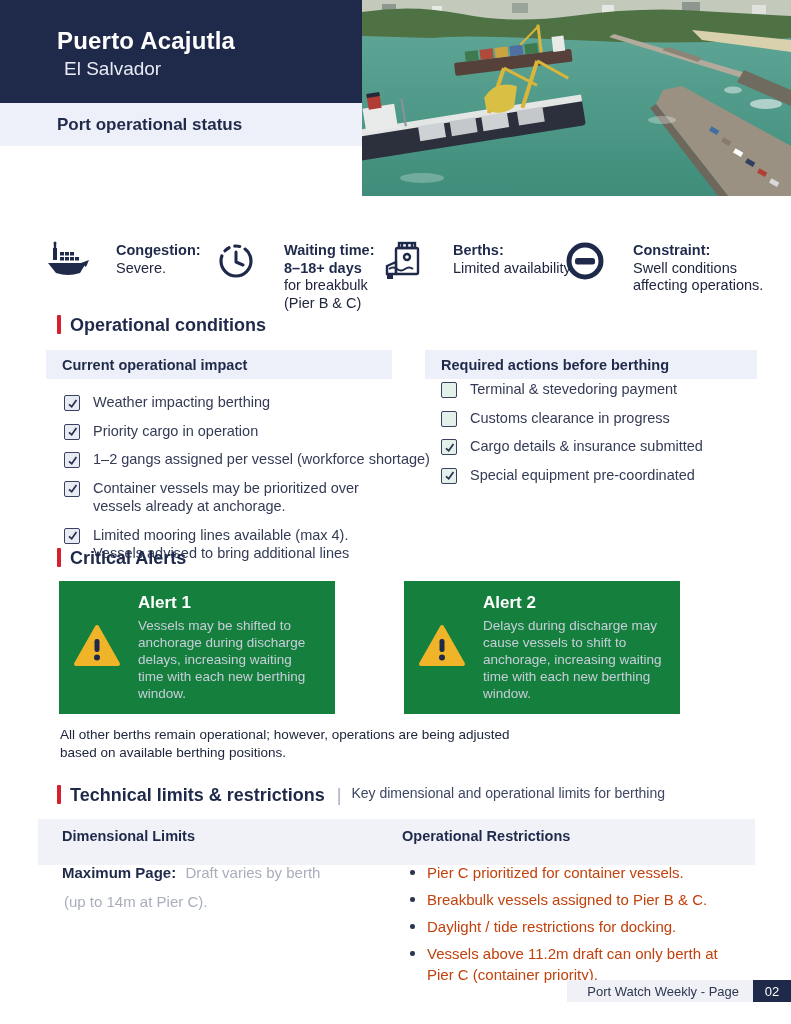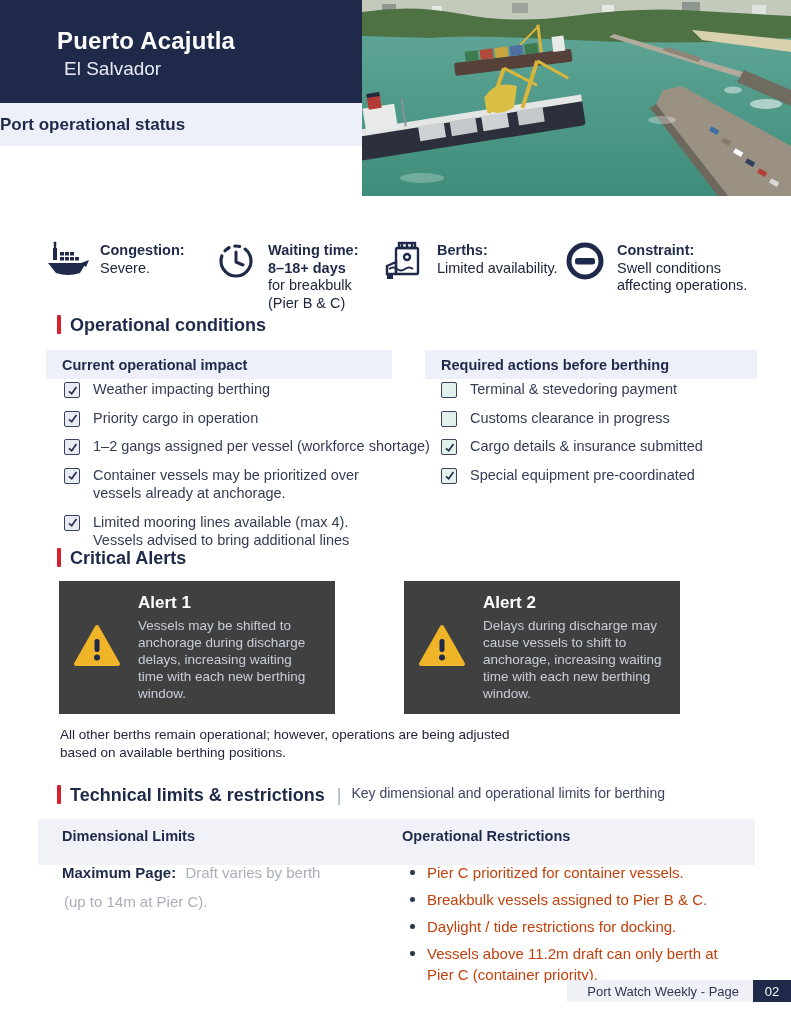--- a/index.html
+++ b/index.html
@@ -5,29 +5,29 @@
   html,body{margin:0;padding:0;background:#ffffff;}
   .page{position:relative;width:791px;height:1024px;background:#fff;overflow:hidden;
         font-family:"Liberation Sans",sans-serif;color:#1F2A4B;}
 
   
   .navy-block{position:absolute;left:0;top:0;width:362px;height:103px;background:#1F2A4B;
               box-sizing:border-box;padding:27px 0 0 57px;}
   .port-name{font-size:24px;font-weight:bold;color:#ffffff;letter-spacing:.2px;margin:0;}
   .country{font-size:19px;color:#E9EBF4;margin-top:3px;margin-left:7px;}
   .subbar{position:absolute;left:0;top:103px;width:362px;height:43px;background:#EDF0F8;
-          box-sizing:border-box;display:flex;align-items:center;
+          box-sizing:border-box;padding-left:57px;display:flex;align-items:center;
           font-size:17px;font-weight:bold;color:#1F2A4B;}
   .photo{position:absolute;left:362px;top:0;width:429px;height:196px;overflow:hidden;}
   .photo svg{display:block;}
 
   
   .status-item{position:absolute;top:240px;display:flex;align-items:flex-start;}
   .status-icon{width:46px;height:46px;flex-shrink:0;display:flex;align-items:flex-start;justify-content:center;}
-  .status-text{margin-left:9px;font-size:14.5px;line-height:17.5px;color:#20273F;padding-top:2px;}
+  .status-text{margin-left:25px;font-size:14.5px;line-height:17.5px;color:#20273F;padding-top:2px;}
   .status-text .b{font-weight:bold;color:#1F2A4B;}
 
   
   .sec-h{position:absolute;display:flex;font-weight:bold;font-size:18px;color:#1F2A4B;}
   .red-bar{width:4px;height:19px;background:#D71F30;border-radius:1px;margin-right:9px;flex-shrink:0;}
   .sec-h .sep{color:#A7AEC2;font-weight:400;font-size:18px;margin:0 10px 0 12px;}
   .sec-h .sub{font-weight:400;font-size:14px;color:#3E4663;}
 
   
   .col-strip{position:absolute;height:29px;background:#EDF0F8;display:flex;align-items:center;
@@ -35,21 +35,21 @@
   .check-list{position:absolute;}
   .check-item{display:flex;align-items:flex-start;margin-bottom:10px;font-size:14.5px;
               line-height:18.5px;color:#343B55;}
   .cb{width:14px;height:14px;border:1.6px solid #3A4160;border-radius:2px;background:#E9EBF2;
       display:inline-flex;align-items:center;justify-content:center;flex-shrink:0;margin:2px 13px 0 0;}
   .cb svg{display:none;}
   .cb.checked svg{display:block;}
   .check-list.mint .cb{background:#E2F1E9;}
 
   
-  .alert-card{position:absolute;top:581px;width:276px;height:133px;background:#404040;
+  .alert-card{position:absolute;top:581px;width:276px;height:133px;background:#15803d;
               display:flex;align-items:center;justify-content:center;box-sizing:border-box;padding:0 14px;}
   .alert-tri{flex-shrink:0;margin-right:17px;}
   .alert-body{width:232px;}
   .alert-title{font-size:17px;font-weight:bold;color:#ffffff;margin-bottom:4px;}
   .alert-text{font-size:13.5px;line-height:17px;color:#C7CDDA;}
   .alerts-note{position:absolute;top:726px;left:60px;width:472px;font-size:13.5px;line-height:18px;color:#20263D;}
 
   
   .tech-strip{position:absolute;top:819px;left:38px;width:717px;height:46px;background:#F0F2F8;}
   .tech-strip .h1{position:absolute;left:24px;top:0;height:33px;display:flex;align-items:center;
@@ -232,21 +232,21 @@
     <span>Operational conditions</span>
   </div>
 
   <div class="col-strip" style="left:46px;top:350px;width:346px;">
     <span>Current operational impact</span>
   </div>
   <div class="col-strip" style="left:425px;top:350px;width:332px;">
     <span>Required actions before berthing</span>
   </div>
 
-  <div class="check-list" style="left:64px;top:380px;width:372px;">
+  <div class="check-list" style="left:64px;top:393px;width:372px;">
     <div class="check-item">
       <span class="cb checked">
           <svg width="11" height="11" viewBox="0 0 14 14">
             <path d="M2.5 8 L6 11 L12 2.5" fill="none" stroke="#2A3152" stroke-width="2.2"></path>
           </svg>
         </span>
       <span>Weather impacting berthing</span>
     </div>
     <div class="check-item">
       <span class="cb checked">

